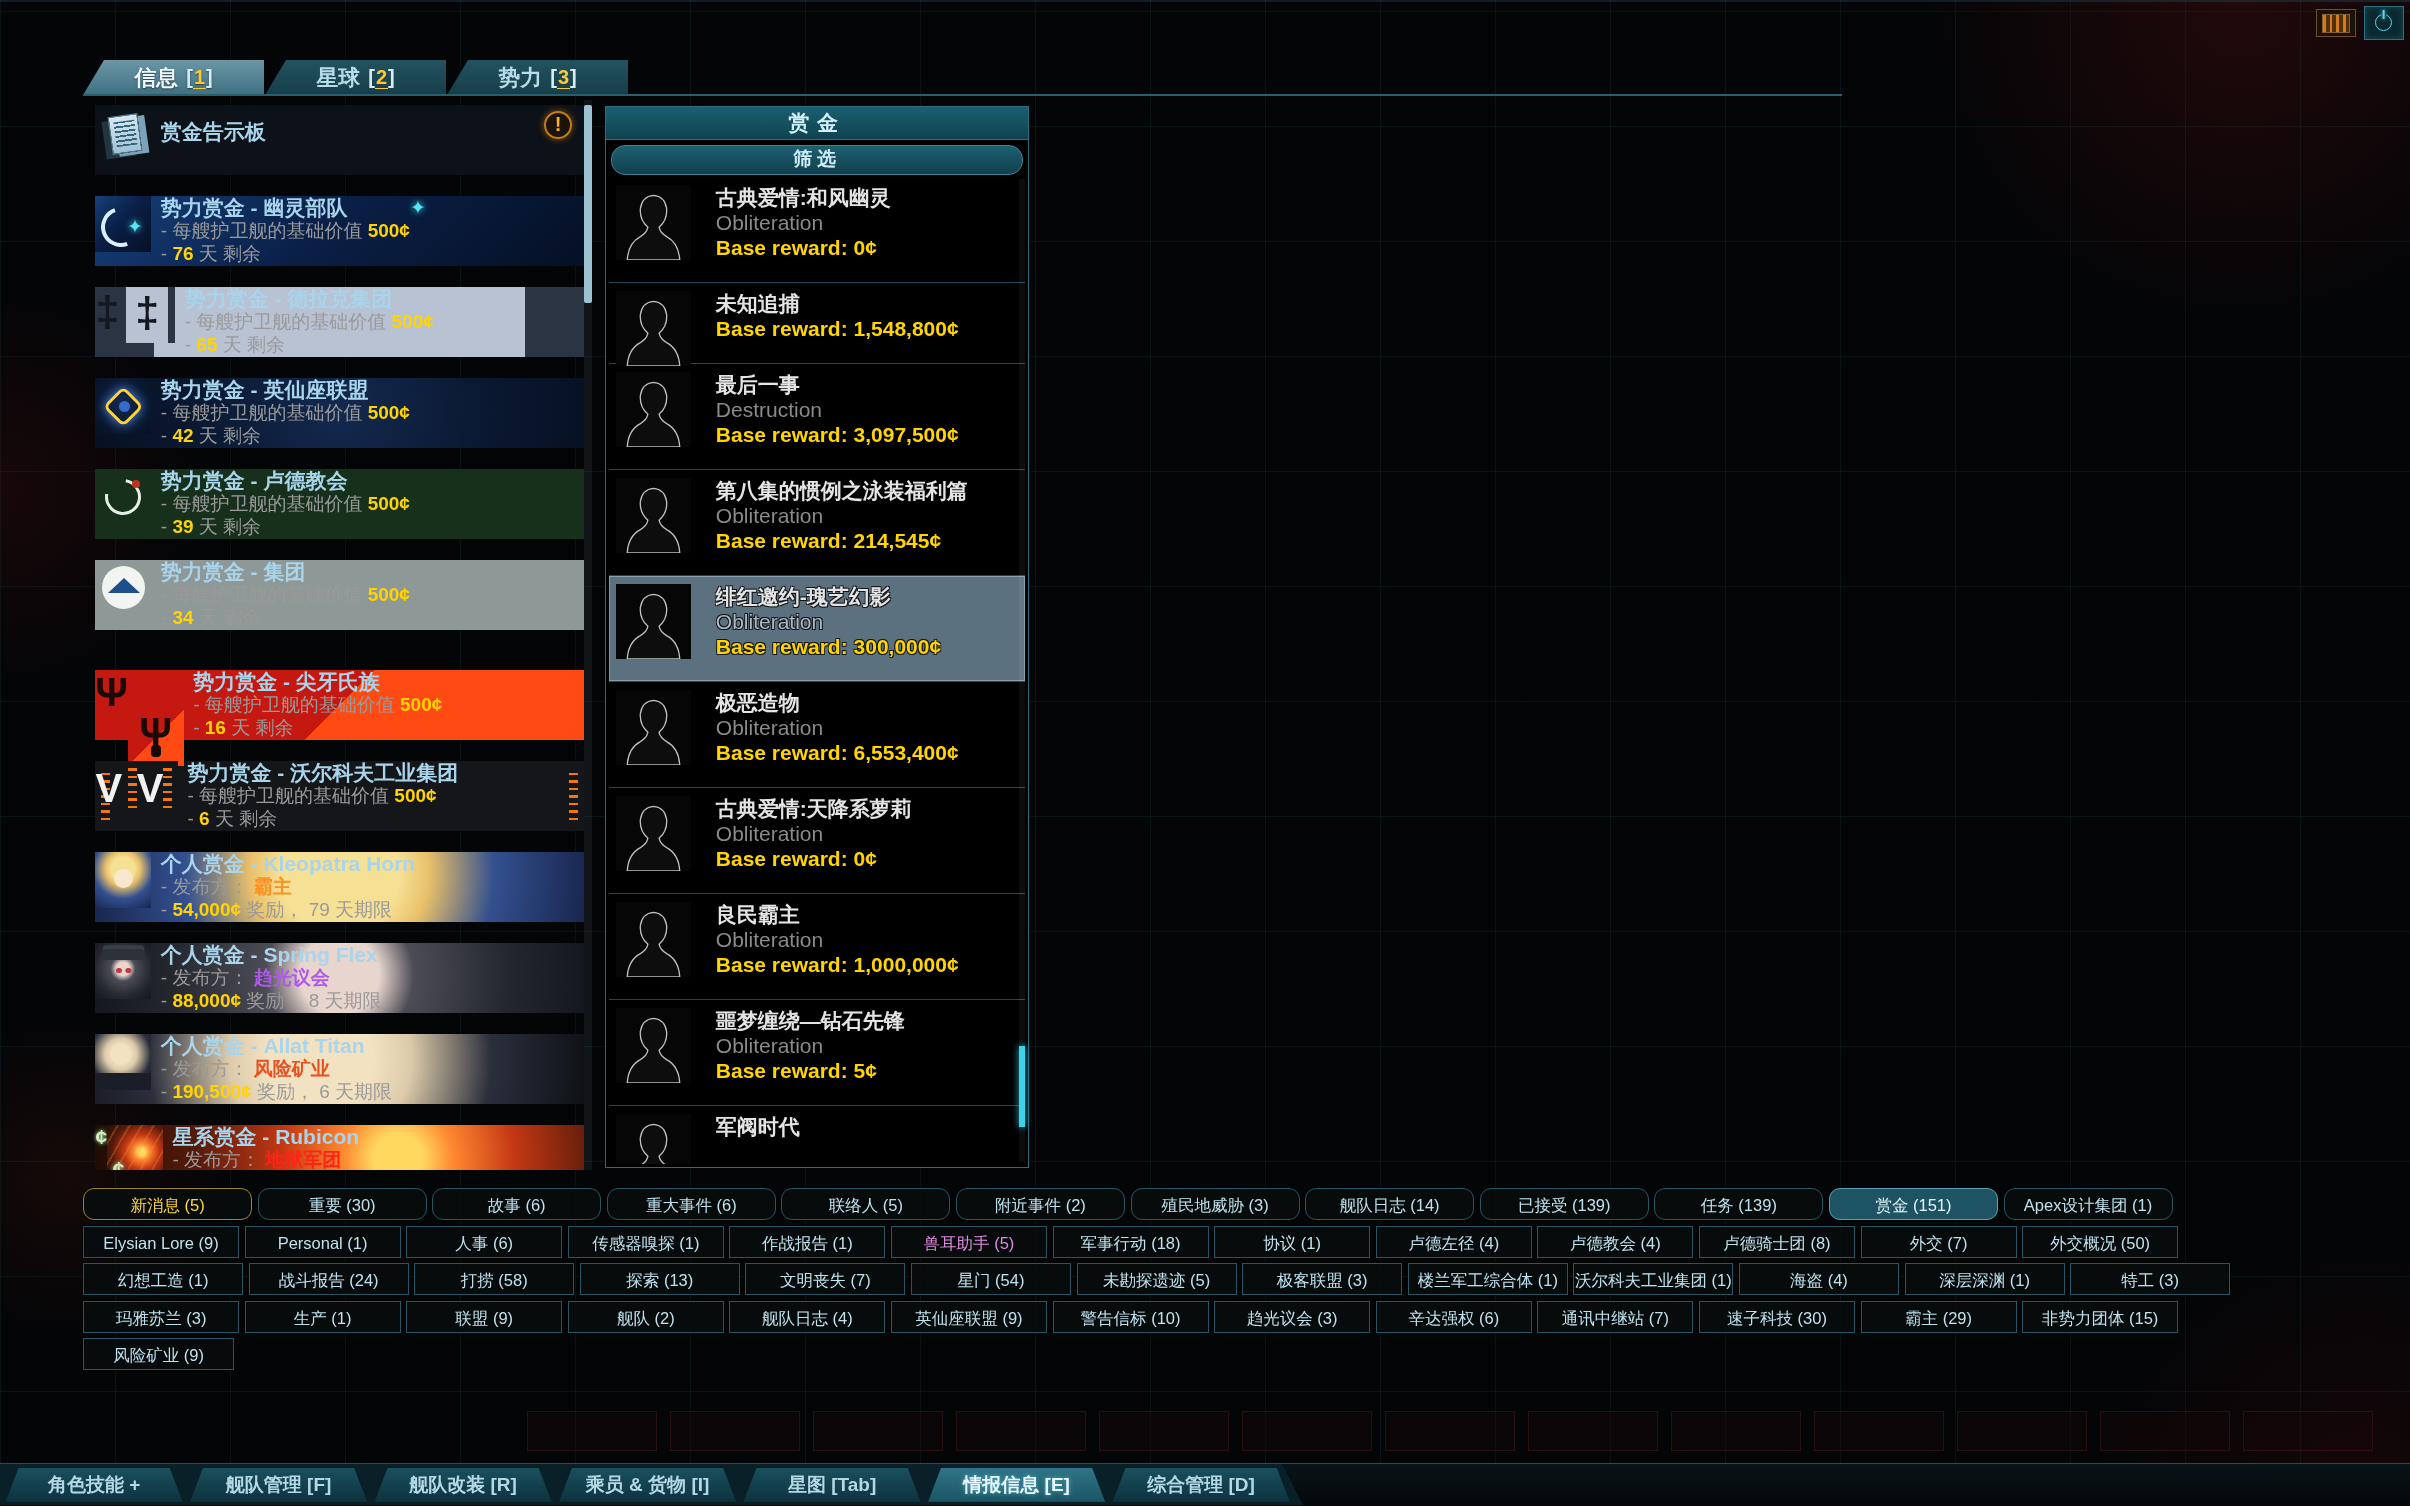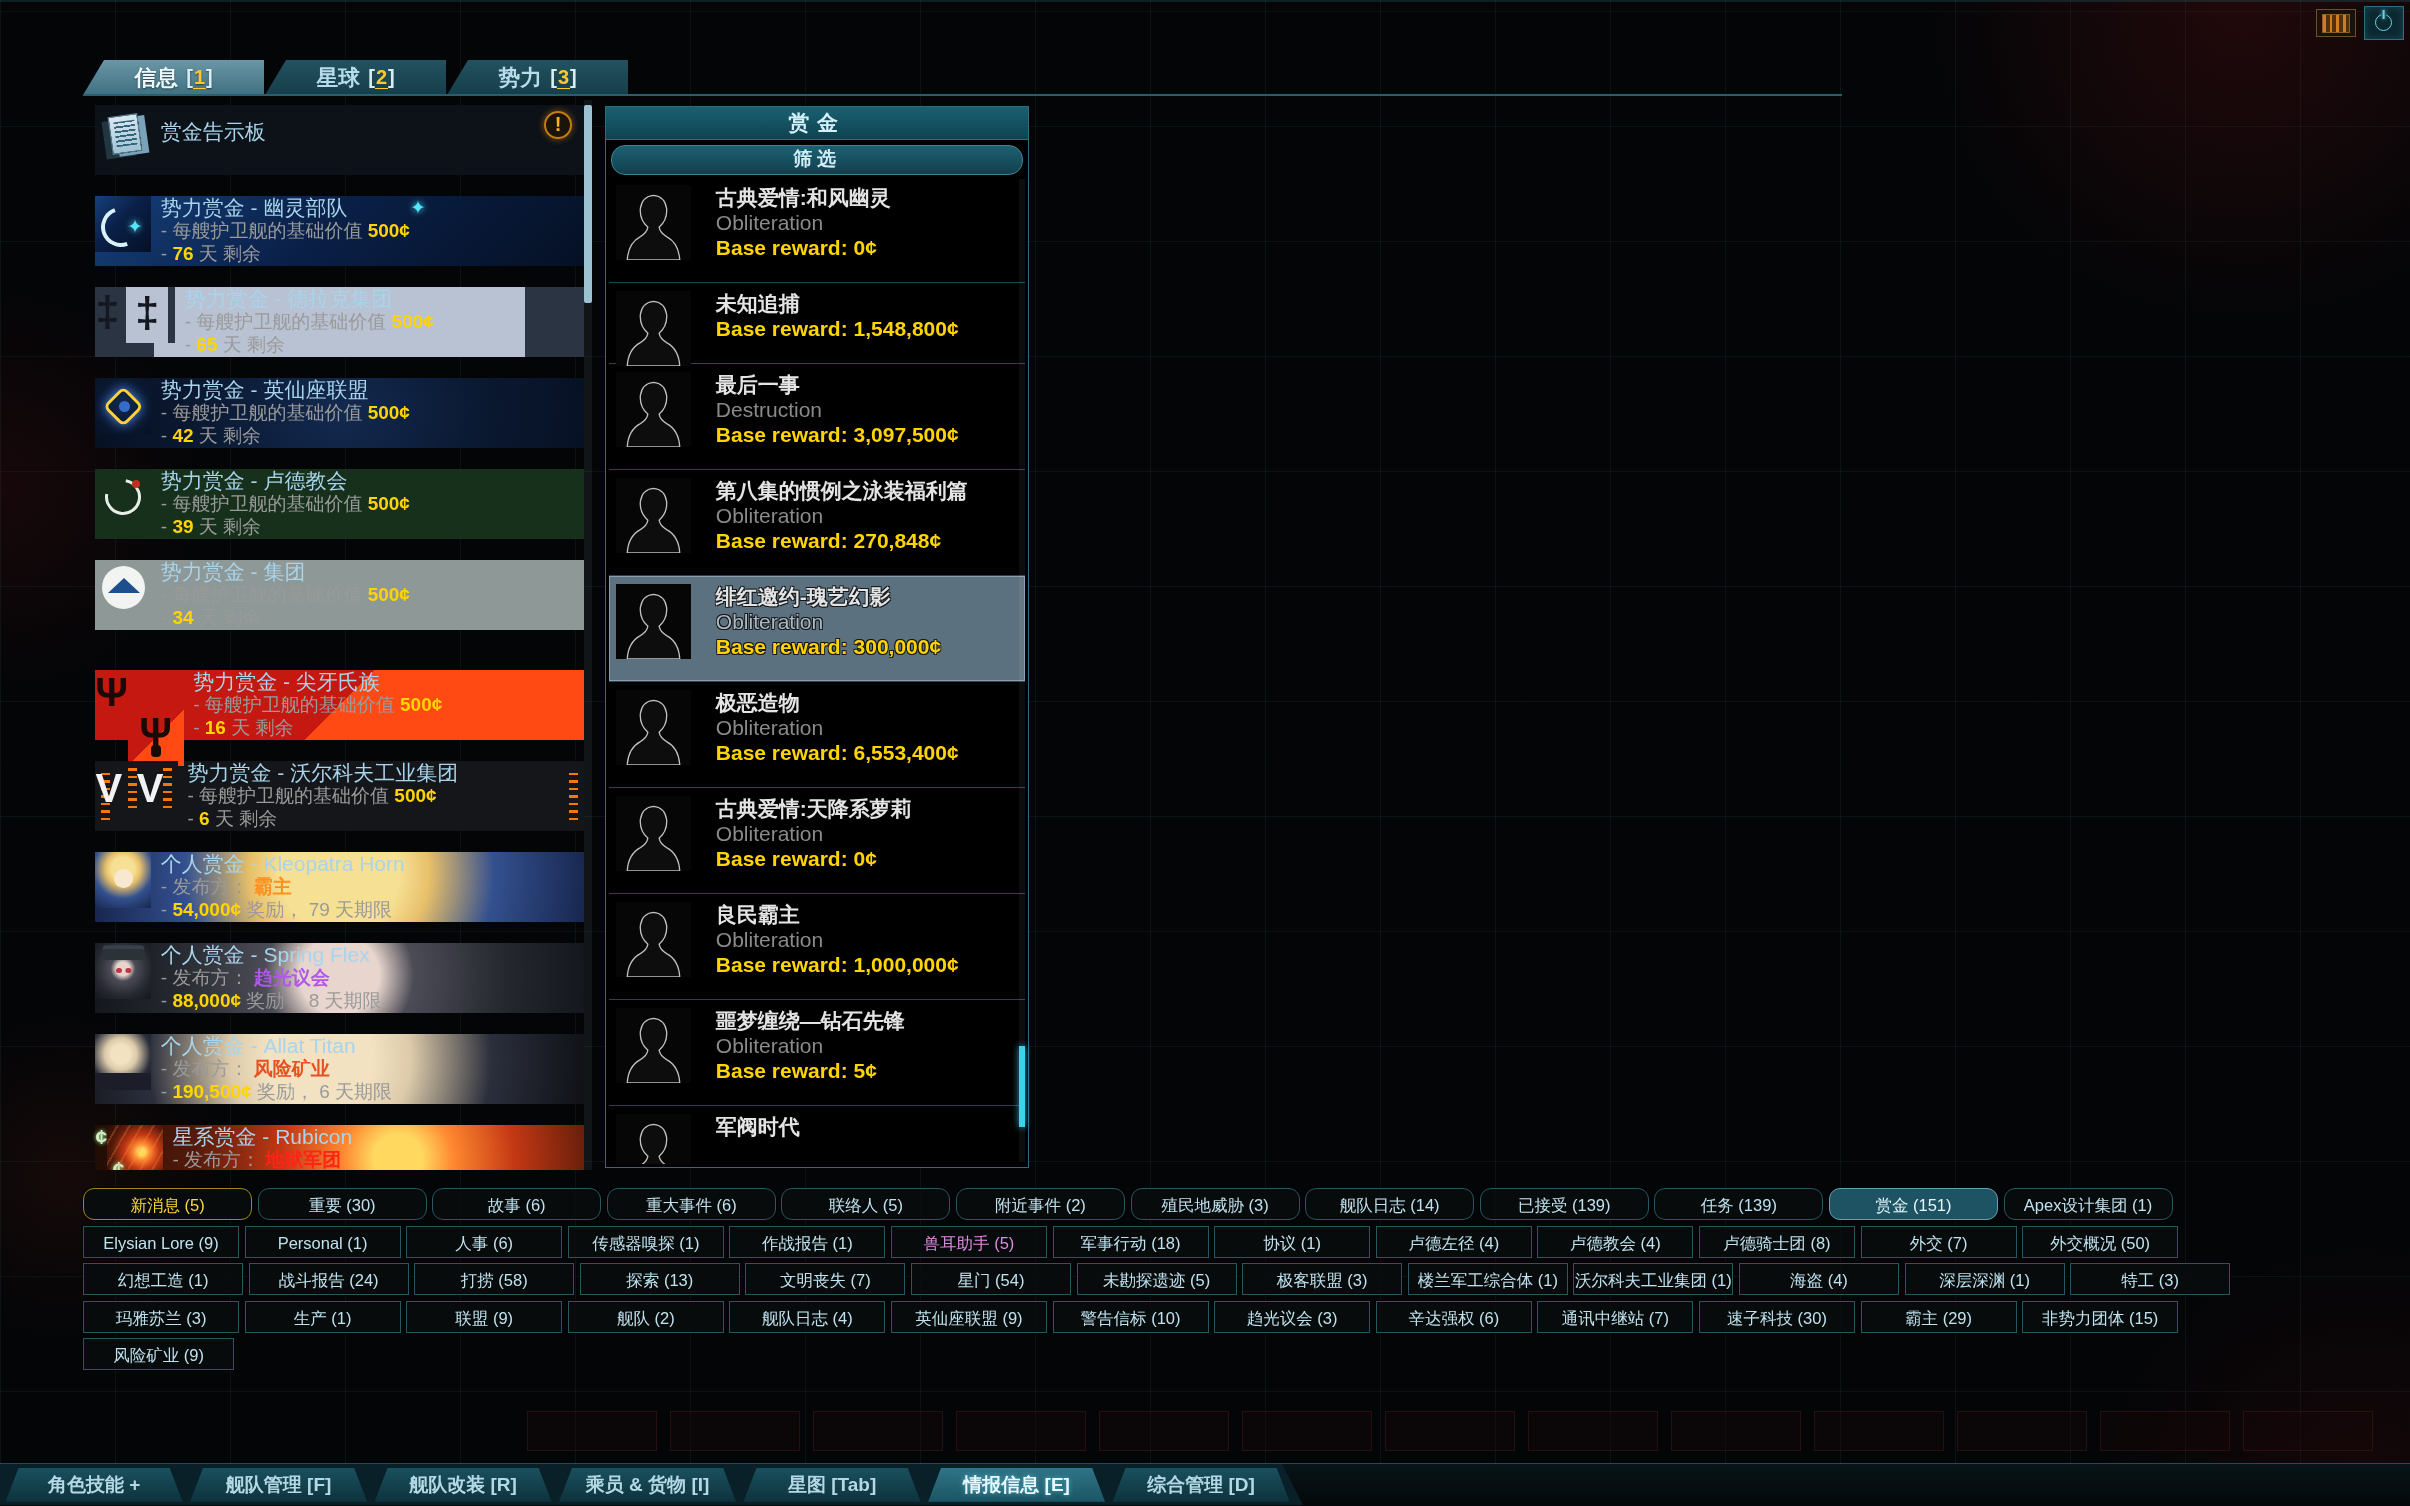--- a/index.html
+++ b/index.html
@@ -36,21 +36,21 @@
   .tab-key .bk{color:#d8ecf2;}
   .tab-key .dg{color:#ffc832;border-bottom:1.9px solid #ffc832;padding:0 0.9px;}
   .tabs-underline{position:absolute;left:83px;top:94px;width:1759px;height:1.9px;background:#2a5e6c;}
 
   
   .sidebar{position:absolute;left:85px;top:97px;width:499px;height:1073px;overflow:hidden;padding-top:7.5px;box-sizing:border-box;}
   .sb-item{display:flex;align-items:flex-start;height:70px;margin:0 0 21px 10.4px;cursor:pointer;}
   .sb-icon{position:relative;width:56px;height:56px;flex:none;margin-right:9.4px;overflow:hidden;background:#101418;}
   .sb-icon::before,.sb-icon::after{position:absolute;content:"";}
   .sb-text{min-width:0;}
-  .sb-title{font-size:21px;font-weight:400;color:#a8d4ec;line-height:24.5px;white-space:nowrap;}
+  .sb-title{font-size:21px;font-weight:700;color:#a8d4ec;line-height:24.5px;white-space:nowrap;}
   .sb-line{font-size:19px;line-height:22.6px;white-space:nowrap;}
   .sb-line .g{color:#9a9a9a;}
   .sb-line .v{color:#ffd400;font-weight:700;}
   .sb-line .v[data-color="orange"]{color:#ff9020;}
   .sb-line .v[data-color="purple"]{color:#b058e8;}
   .sb-line .v[data-color="red"]{color:#ff2318;}
   .sb-line .v[data-color="red-orange"]{color:#e85020;}
   .sb-item[data-icon="bounty-board-icon"] .sb-title{margin-top:15px;}
 
   
@@ -337,21 +337,21 @@
         </div>
 
         <div class="bp-entry" data-selected="false" data-size="">
           <div class="bp-portrait"><svg viewBox="0 0 80 80" width="75" height="75">
               <rect width="80" height="80" fill="#060606"></rect>
               <path d="M12 80 Q13 62 26 55 Q33 51 34 45 Q25 37 26 25 Q28 12 40 11 Q52 12 54 25 Q55 37 46 45 Q47 51 54 55 Q67 62 68 80 Z" fill="#0d0d0d" stroke="rgba(225,225,225,0.85)" stroke-width="1.4"></path>
             </svg></div>
           <div class="bp-info">
             <div class="bp-name">第八集的惯例之泳装福利篇</div>
             <div class="bp-type">Obliteration</div>
-            <div class="bp-reward">Base reward: 270,848¢</div>
+            <div class="bp-reward">Base reward: 214,545¢</div>
           </div>
         </div>
 
         <div class="bp-entry" data-selected="true" data-size="">
           <div class="bp-portrait"><svg viewBox="0 0 80 80" width="75" height="75">
               <rect width="80" height="80" fill="#060606"></rect>
               <path d="M12 80 Q13 62 26 55 Q33 51 34 45 Q25 37 26 25 Q28 12 40 11 Q52 12 54 25 Q55 37 46 45 Q47 51 54 55 Q67 62 68 80 Z" fill="#0d0d0d" stroke="rgba(225,225,225,0.85)" stroke-width="1.4"></path>
             </svg></div>
           <div class="bp-info">
             <div class="bp-name">绯红邀约-瑰艺幻影</div>

